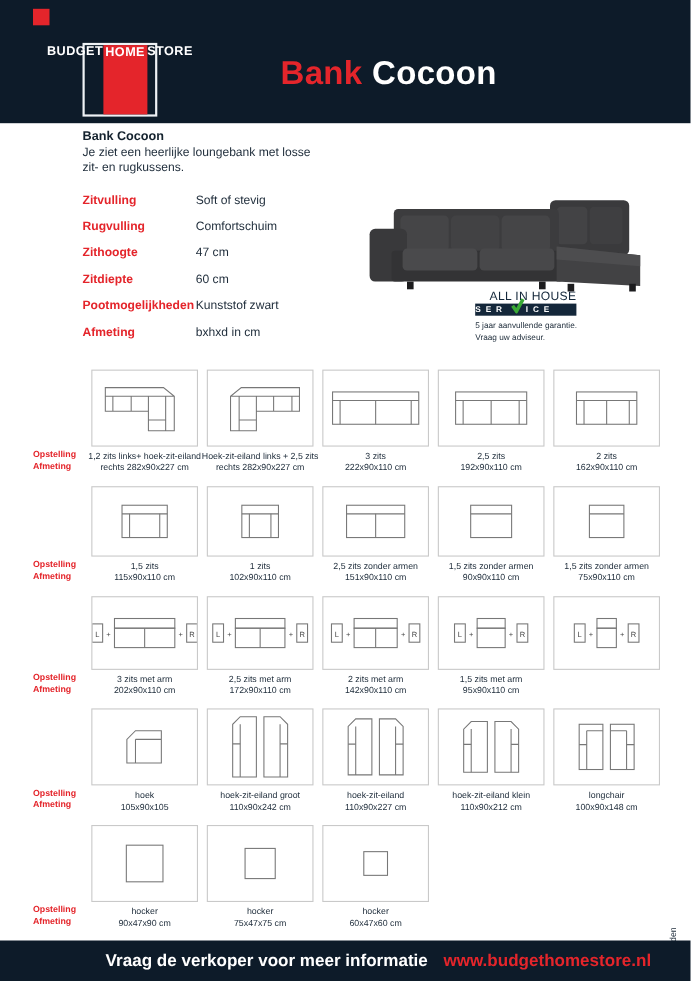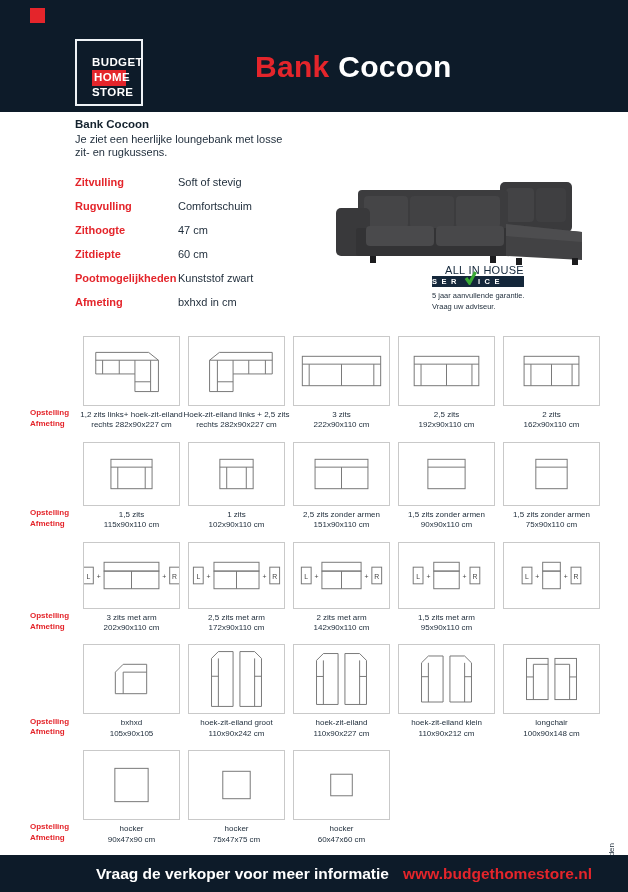--- a/index.html
+++ b/index.html
@@ -4,21 +4,21 @@
 <style>
   *{margin:0;padding:0;box-sizing:border-box}
   html,body{background:#fff}
   body{font-family:"Liberation Sans",sans-serif}
   .page{position:relative;width:628px;height:892px;background:#fff;overflow:hidden}
 
   
   .header{position:absolute;left:0;top:0;width:628px;height:112px;background:#0d1b29}
   .red-dot{position:absolute;left:30px;top:8px;width:15px;height:15px;background:#e4252b}
   .logo{position:absolute;left:75px;top:39px;width:68px;height:67px;border:2px solid #eef2f5;
-        padding:15px;display:flex;flex-direction:column;justify-content:space-between}
+        padding:0;display:flex;flex-direction:row;justify-content:center}
   .logo .l{color:#fff;font-weight:bold;font-size:11.5px;letter-spacing:.4px;line-height:1.2}
   .logo .l.home{background:#e4252b;padding:1px 2px}
   .title{position:absolute;left:255px;top:50px;font-size:30px;font-weight:bold;letter-spacing:.3px;white-space:nowrap}
   .title .red{color:#e4252b}
   .title .white{color:#fff}
 
   
   .intro{position:absolute;left:75px;top:118px;color:#1e2c3a;font-size:11px;line-height:13px}
   .intro .h{font-weight:bold;font-size:11.5px;color:#14222e;margin-bottom:2px}
   .specs{position:absolute;left:75px;top:176px;width:260px}
@@ -427,21 +427,21 @@
         </div>
         <div>
           <div class="g-box" style="height: 70px;">
             <svg width="97" height="70" viewBox="0 0 97 70">
               <g stroke="#777" stroke-width="1" fill="none">
                 <path d="M40,20 H64 V50 H32 V28 Z M40,28 V50 M40,28 H64"></path>
               </g>
             </svg>
           </div>
           <div class="g-cap">
-            <div>bxhxd</div>
+            <div>hoek</div>
             <div>105x90x105</div>
           </div>
         </div>
         <div>
           <div class="g-box" style="height: 70px;">
             <svg width="97" height="70" viewBox="0 0 97 70">
               <g stroke="#777" stroke-width="1" fill="none">
                 <path d="M30,7 H45 V63 H23 V14 Z"></path>
                 <line x1="30" y1="14" x2="30" y2="63"></line>
                 <line x1="23" y1="32.2" x2="30" y2="32.2"></line>

